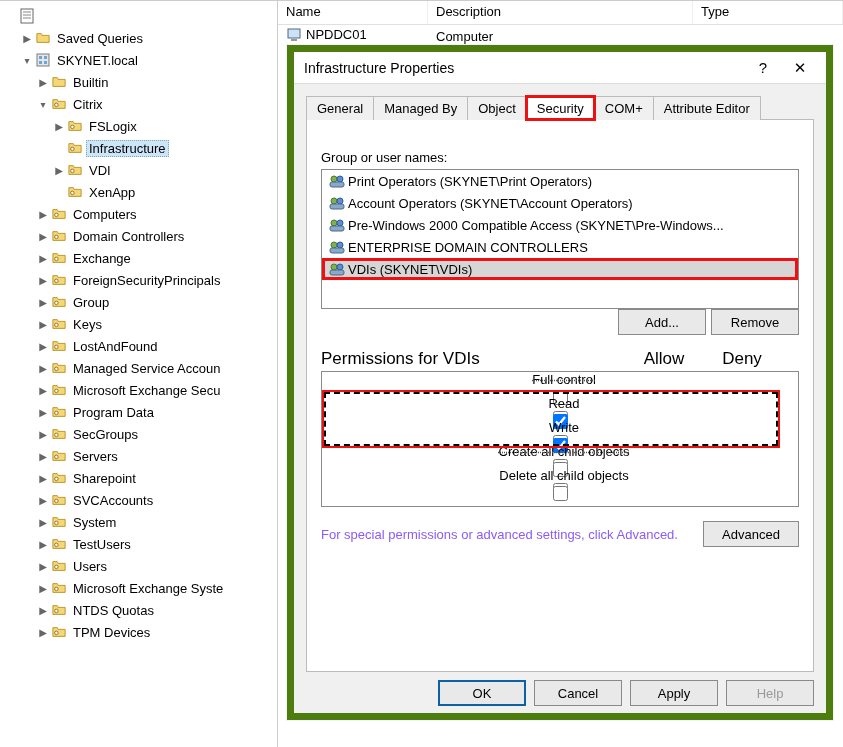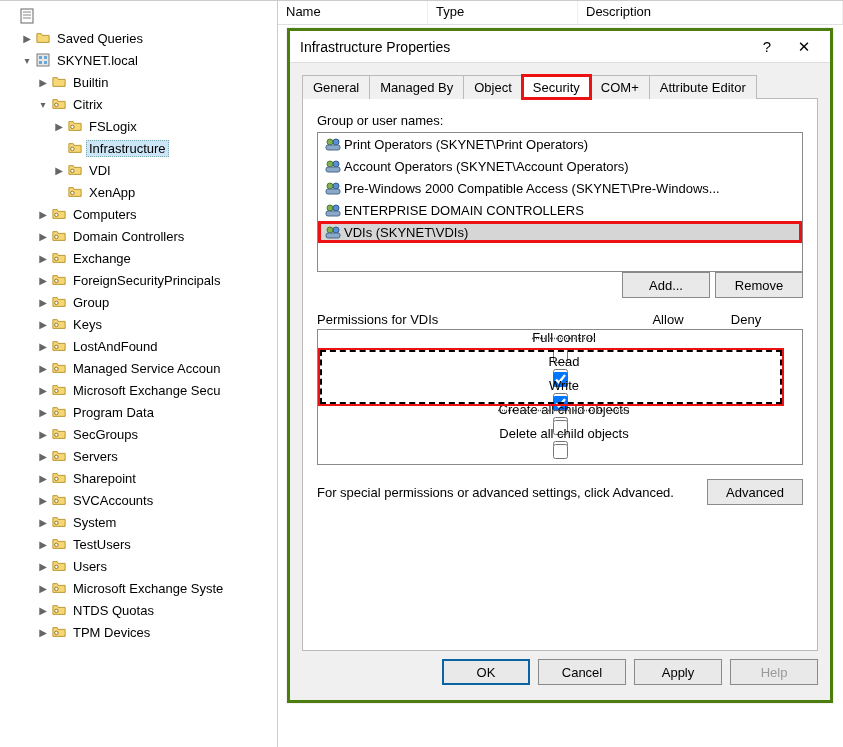--- a/index.html
+++ b/index.html
@@ -68,24 +68,24 @@
     display:flex;
     height:22px;
     align-items:center;
   }
   .list-row .cell { padding:2px 8px; display:flex; }
   .list-row .cell .ico { margin-right:4px; }
 
   
   .dialog {
     position:absolute;
-    left:287px; top:28px;
+    left:287px; top:45px;
     width:546px; height:675px;
     background:#f0f0f0;
-    border:3px solid #4d7c0f;
+    border:7px solid #4d7c0f;
     box-shadow:0 0 0 1px rgba(0,0,0,0.05);
   }
   .dlg-title {
     height:32px;
     display:flex;
     align-items:center;
     padding:0 6px 0 10px;
     background:#fff;
     border-bottom:1px solid #ddd;
     font-size:14px;
@@ -120,21 +120,21 @@
     outline-offset:-2px;
     z-index:3;
   }
   .tab-page {
     background:#fff;
     border:1px solid #bbb;
     border-top:none;
     padding:12px 14px 12px 14px;
     height:552px;
   }
-  .section-lbl { margin:2px 0 4px 0; }
+  .section-lbl { margin:18px 0 4px 0; }
   .group-list {
     border:1px solid #8a8a8a;
     background:#fff;
     height:140px;
     overflow-y:scroll;
     position:relative;
   }
   .gl-row {
     display:flex;
     align-items:center;
@@ -148,21 +148,21 @@
     display:flex; justify-content:flex-end; gap:5px; 
   }
   .btn {
     min-width:88px; height:26px;
     border:1px solid #8a8a8a;
     background:#e9e9e9;
     font-size:13px;
     padding:0 10px;
   }
   .perm-head {
-    display:flex; margin-top:14px; font-size:13px;
+    display:flex; margin-top:14px; font-size:17px;
   }
   .perm-head .l { flex:1; }
   .perm-head .a { width:78px; text-align:center;}
   .perm-head .d { width:78px; text-align:center;}
   .perm-head .s { width:18px;}
   .perm-list {
     border:1px solid #8a8a8a;
     background:#fff;
     height:136px;
     overflow-y:scroll;
@@ -180,21 +180,21 @@
   .strike { text-decoration: line-through dotted #555; }
   .perm-hl {
     position:absolute;
     border:2px dashed #000;
     outline:2px solid #e11;
     pointer-events:none;
   }
   .adv-row {
     display:flex; align-items:center; margin-top:14px; gap:10px;
   }
-  .adv-row .txt { flex:1; font-size:13px; color:#000000;}
+  .adv-row .txt { flex:1; font-size:13px; color:#8b5cf6;}
   .dlg-buttons {
     display:flex; justify-content:flex-end; gap:8px;
     margin-top:8px;
   }
   .dlg-buttons .btn.ok { border:2px solid #0a64a4; background:#e9e9e9;}
   .dlg-buttons .btn.disabled { color:#9a9a9a; }
   
   ::-webkit-scrollbar { width:18px; }
   ::-webkit-scrollbar-thumb { background:#c4c4c4; }
   ::-webkit-scrollbar-track { background:#f1f1f1; }
@@ -558,22 +558,22 @@
             </svg>
           </span>
           <span class="lbl">TPM Devices</span>
         </div>
       </div>
   </div>
 
   <div class="list-pane">
     <div class="list-header">
       <div class="col" style="width:150px">Name</div>
+      <div class="col" style="flex:1">Description</div>
       <div class="col" style="width:150px">Type</div>
-      <div class="col" style="flex:1">Description</div>
     </div>
     <div class="list-row">
       <div class="cell" style="width:150px">
         <span class="ico"><svg width="16" height="16" viewBox="0 0 16 16">
               <use href="#i-comp"></use>
             </svg></span>
         <span>NPDDC01</span>
       </div>
       <div class="cell" style="width:150px">Computer</div>
       <div class="cell" style="flex:1"></div>

